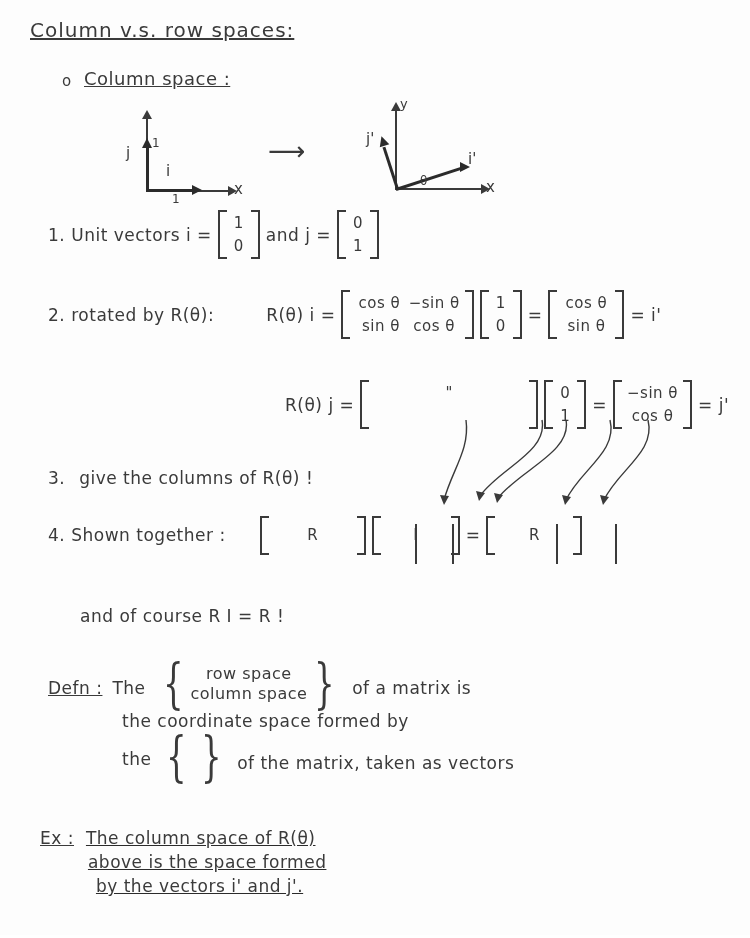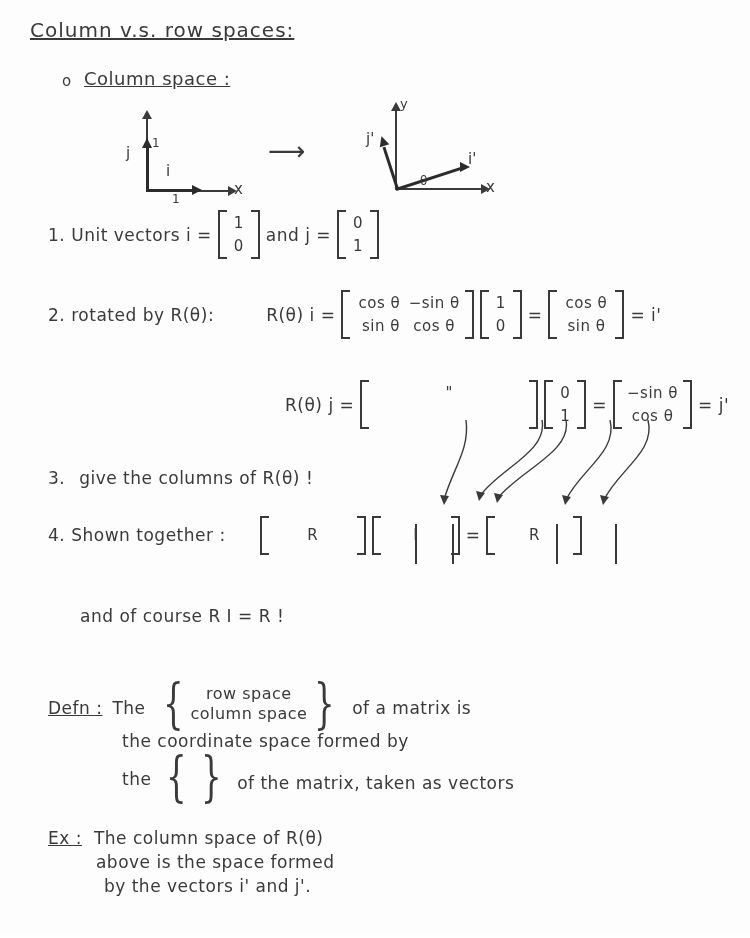--- a/index.html
+++ b/index.html
@@ -286,21 +286,21 @@
     </div>
   </div>
 
   <div class="abs" style="left:415px; top:524px; width:2px; height:40px; background:#3a3a3a;"></div>
   <div class="abs" style="left:452px; top:524px; width:2px; height:40px; background:#3a3a3a;"></div>
   <div class="abs" style="left:556px; top:524px; width:2px; height:40px; background:#3a3a3a;"></div>
   <div class="abs" style="left:615px; top:524px; width:2px; height:40px; background:#3a3a3a;"></div>
 
   <div class="abs hand line" style="left:80px; top:606px;">and of course  R I = R !</div>
 
-  <div class="abs" style="left:48px; top:680px; width:690px;">
+  <div class="abs" style="left:48px; top:660px; width:690px;">
     <div class="hand line" style="display:flex; align-items:flex-start; gap:10px;">
       <span class="u" style="margin-top:18px;">Defn :</span>
       <span style="margin-top:18px;">The</span>
       <span style="display:inline-flex; align-items:center;">
         <span class="brace">{</span>
         <span class="stackset">
           <div>row space</div>
           <div>column space</div>
         </span>
         <span class="brace">}</span>
@@ -311,21 +311,21 @@
     <div class="hand line" style="display:flex; align-items:flex-start; gap:8px; margin-left:74px; margin-top:2px;">
       <span style="margin-top:16px;">the</span>
       <span style="display:inline-flex; align-items:center;">
         <span class="brace">{</span>
         <span class="brace">}</span>
       </span>
       <span style="margin-top:20px;text-align:center;">of the matrix, taken as vectors</span>
     </div>
   </div>
 
-  <div class="abs" style="left:48px; top:828px;">
+  <div class="abs" style="left:40px; top:828px;text-decoration:underline;">
     <div class="hand line" style="display:flex; align-items:flex-start; gap:12px;">
       <span class="u">Ex :</span>
       <div>
         <div>The column space of R(θ)</div>
         <div style="margin-left:2px; margin-top:4px;">above is the space formed</div>
         <div style="margin-left:10px; margin-top:4px;">by the vectors  i'  and  j'.</div>
       </div>
     </div>
   </div>
 

